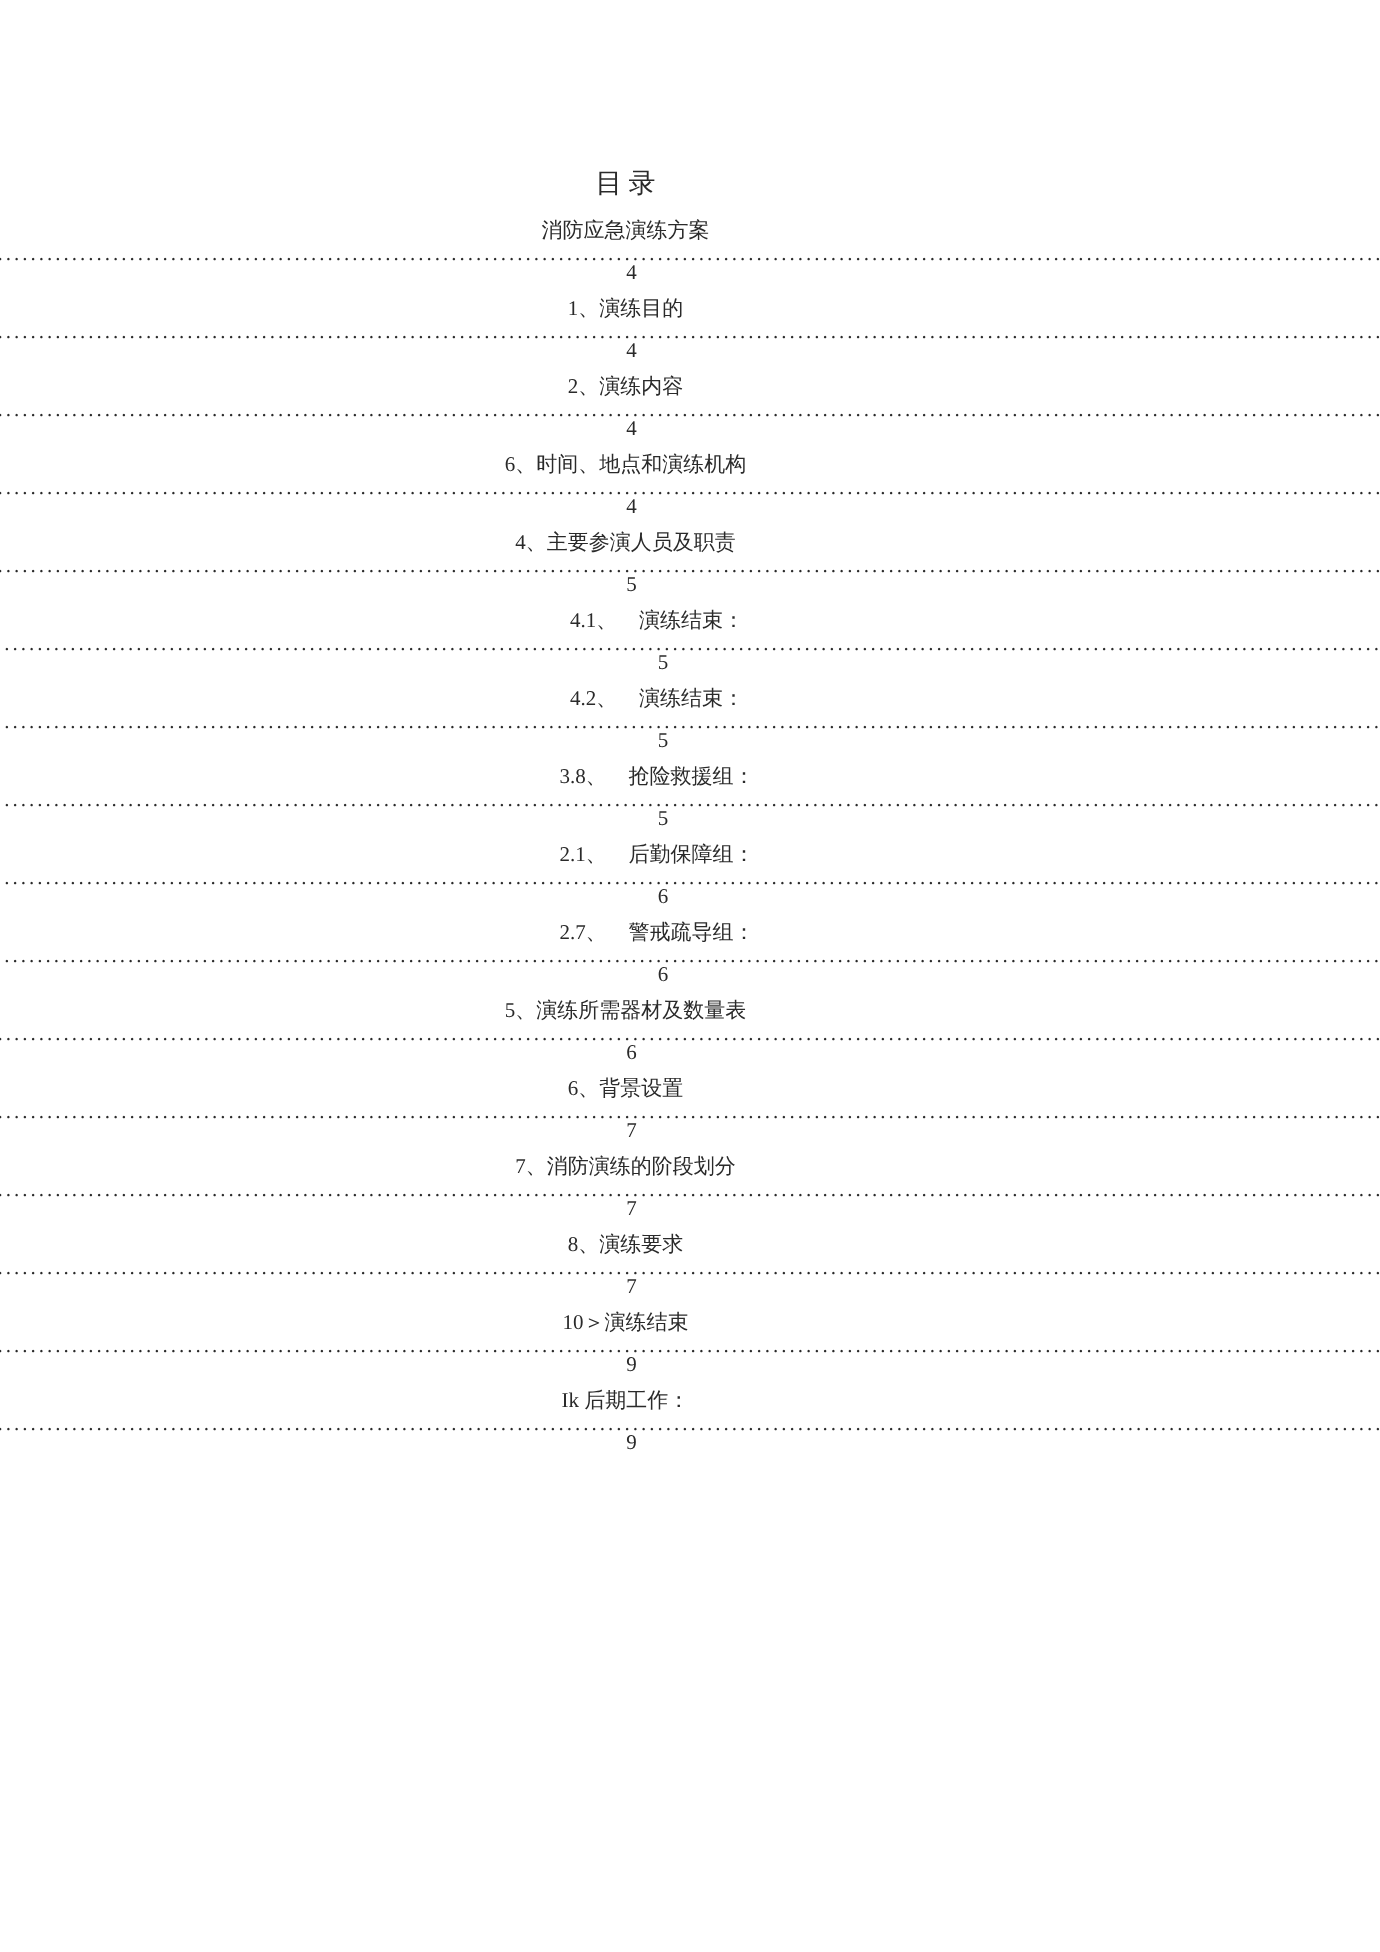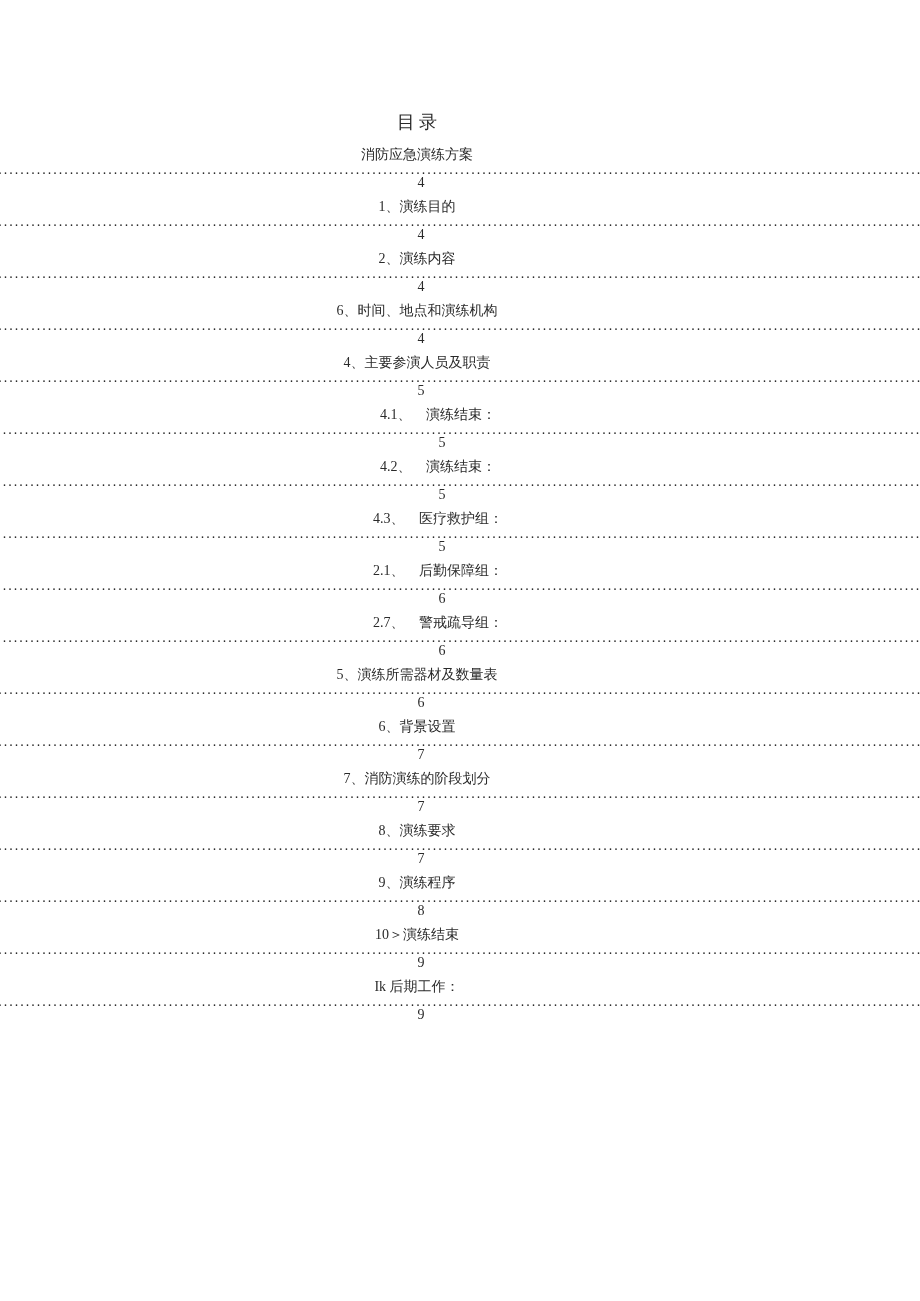--- a/index.html
+++ b/index.html
@@ -94,21 +94,21 @@
         <span class="label"><span class="subnum">4.1、</span><span>演练结束：</span></span>
         <span class="dots"></span>
         <span class="pageno">5</span>
       </div>
       <div class="toc-row indent-sub">
         <span class="label"><span class="subnum">4.2、</span><span>演练结束：</span></span>
         <span class="dots"></span>
         <span class="pageno">5</span>
       </div>
       <div class="toc-row indent-sub">
-        <span class="label"><span class="subnum">4.3、</span><span>医疗救护组：</span></span>
+        <span class="label"><span class="subnum">3.8、</span><span>抢险救援组：</span></span>
         <span class="dots"></span>
         <span class="pageno">5</span>
       </div>
       <div class="toc-row indent-sub">
         <span class="label"><span class="subnum">2.1、</span><span>后勤保障组：</span></span>
         <span class="dots"></span>
         <span class="pageno">6</span>
       </div>
       <div class="toc-row indent-sub">
         <span class="label"><span class="subnum">2.7、</span><span>警戒疏导组：</span></span>
@@ -129,25 +129,20 @@
         <span class="label">7、消防演练的阶段划分</span>
         <span class="dots"></span>
         <span class="pageno">7</span>
       </div>
       <div class="toc-row">
         <span class="label">8、演练要求</span>
         <span class="dots"></span>
         <span class="pageno">7</span>
       </div>
       <div class="toc-row">
-        <span class="label">9、演练程序</span>
-        <span class="dots"></span>
-        <span class="pageno">8</span>
-      </div>
-      <div class="toc-row">
         <span class="label">10＞演练结束</span>
         <span class="dots"></span>
         <span class="pageno">9</span>
       </div>
       <div class="toc-row">
         <span class="label">Ik 后期工作：</span>
         <span class="dots"></span>
         <span class="pageno">9</span>
       </div>
     </div>

